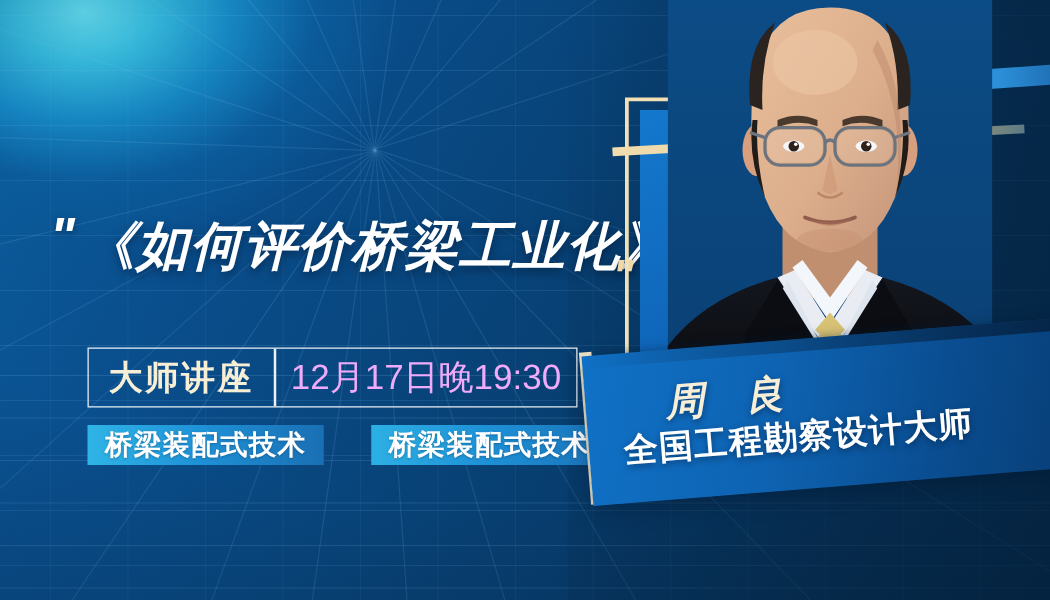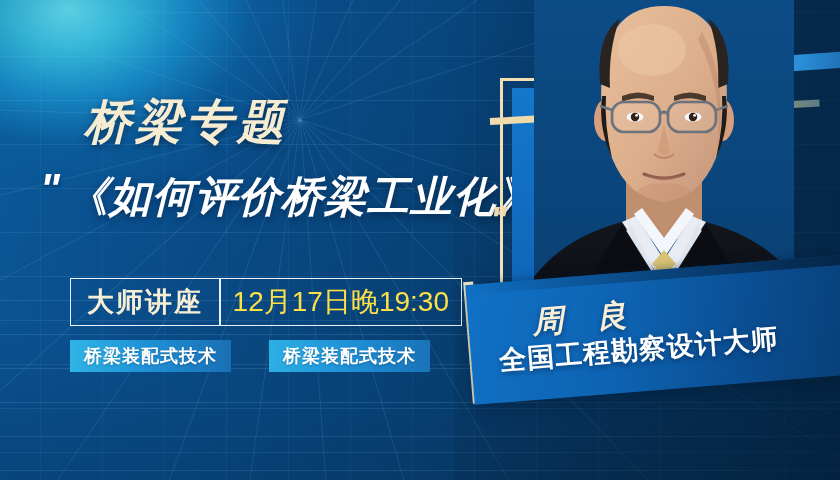--- a/index.html
+++ b/index.html
@@ -84,28 +84,28 @@
   }
   .badge-left{
     display:flex;align-items:center;justify-content:center;
     padding:0 16px;font-size:27px;font-weight:700;
     color:#f7eed6;letter-spacing:2px;white-space:nowrap;
   }
   .badge-div{width:1.6px;background:rgba(255,255,255,.92);}
   .badge-right{
     display:flex;align-items:center;justify-content:center;
     padding:0 12px;font-size:28px;font-weight:400;
-    color:#fde047;letter-spacing:0px;white-space:nowrap;
+    color:#f0abfc;letter-spacing:0px;white-space:nowrap;
   }
 
   
   .tags{position:absolute;left:70px;top:340px;display:flex;gap:38px;}
   .tag{
     height:32px;padding:0 14px;display:flex;align-items:center;
-    font-size:18px;font-weight:700;color:#ffffff;letter-spacing:1px;
+    font-size:22px;font-weight:700;color:#ffffff;letter-spacing:1px;
     background:linear-gradient(90deg,#2fb4e6 0%,#1f93d8 45%,#1a6fb4 100%);
     white-space:nowrap;
     text-shadow:0 1px 2px rgba(0,25,50,.3);
   }
   .tag.t2{background:linear-gradient(90deg,#2cb0e4 0%,#1e90d6 50%,#1a73b8 100%);}
 
   
   .portrait-wrap{position:absolute;right:0;top:0;width:360px;height:480px;}
 
   .accent-lightblue{
@@ -204,21 +204,20 @@
       <i style="left: 300px; top: 120px; transform: rotate(188deg);"></i>
       <i style="left: 300px; top: 120px; transform: rotate(204deg);"></i>
       <i style="left: 300px; top: 120px; transform: rotate(220deg);"></i>
       <i style="left: 300px; top: 120px; transform: rotate(236deg);"></i>
       <i style="left: 300px; top: 120px; transform: rotate(252deg);"></i>
     </div>
   <div class="dark-band"></div>
   <div class="bg-vignette"></div>
 
   <div class="qmark open">"</div>
-  <div class="headline">桥梁专题</div>
   <div class="subline">《如何评价桥梁工业化》</div>
   <div class="qmark close">"</div>
 
   <div class="badge-row">
     <div class="badge-left">大师讲座</div>
     <div class="badge-div"></div>
     <div class="badge-right">12月17日晚19:30</div>
   </div>
 
   <div class="tags">

